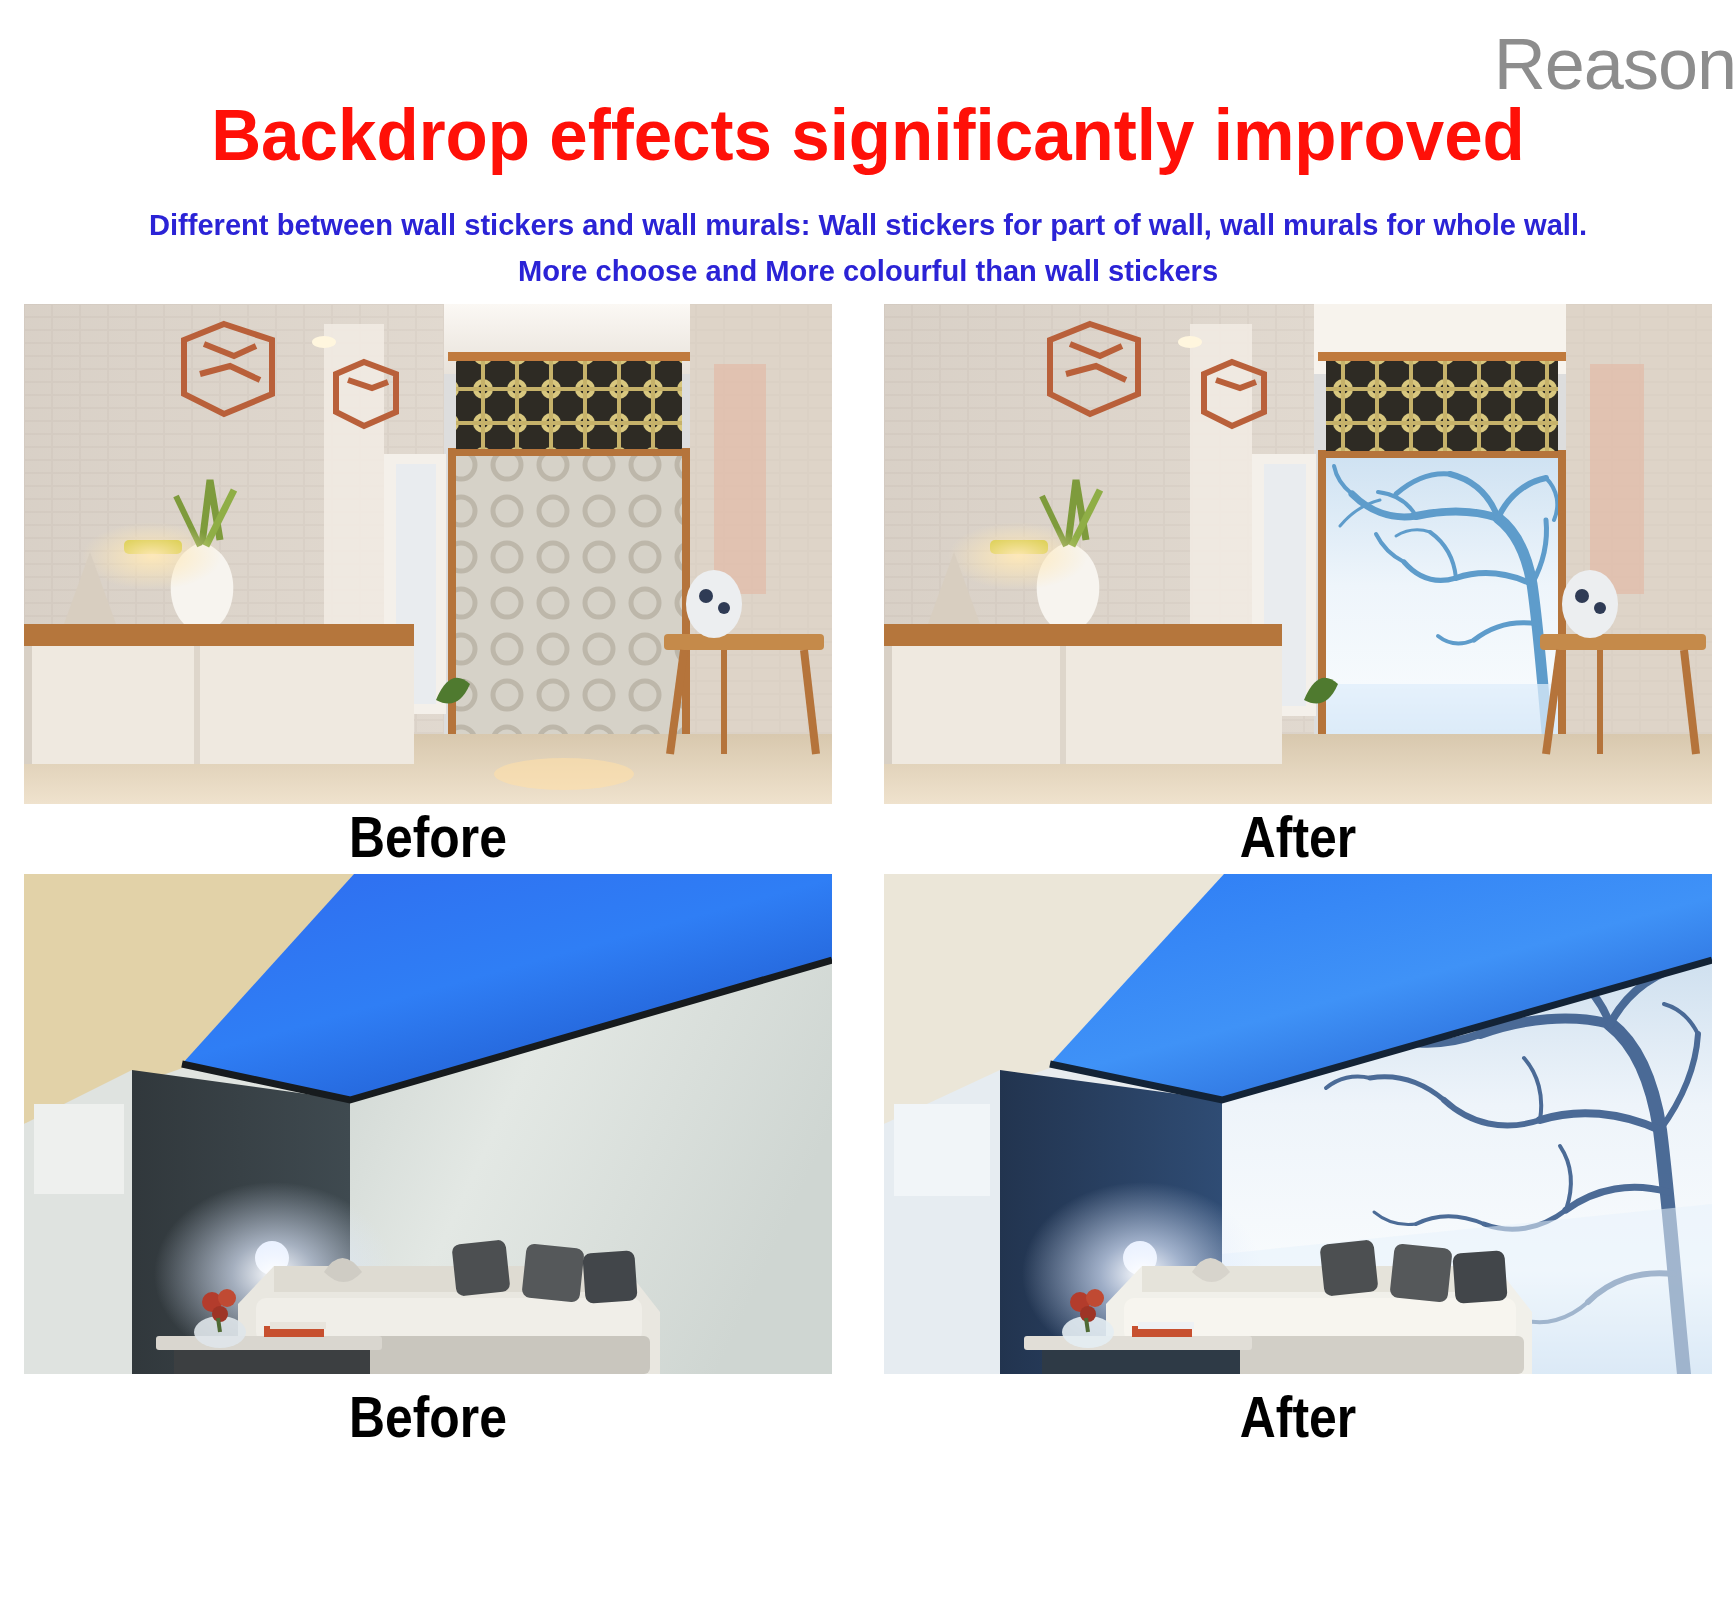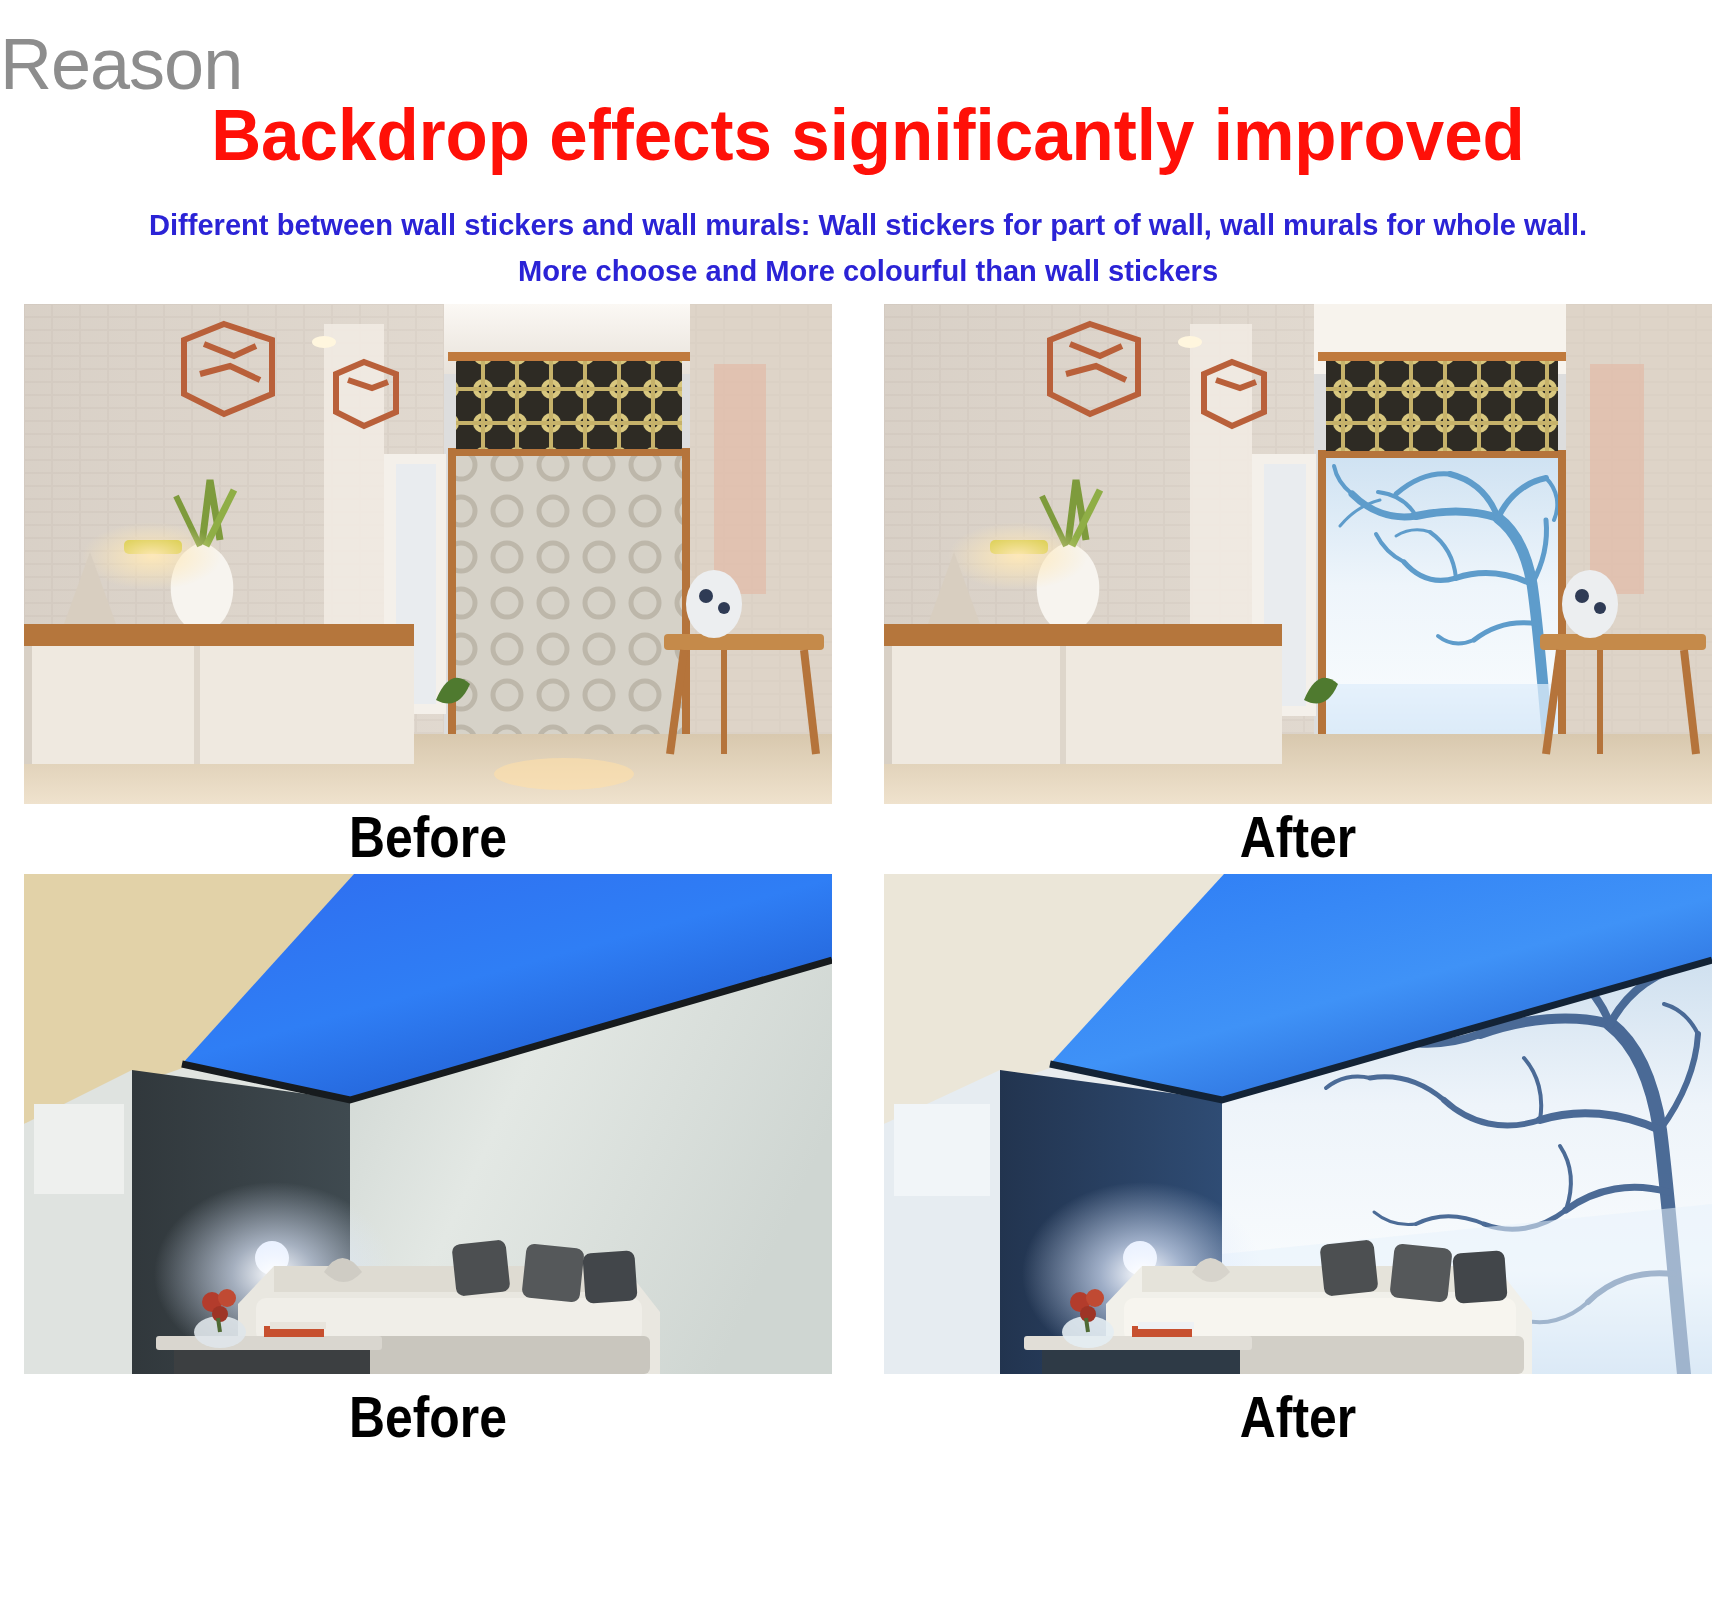--- a/index.html
+++ b/index.html
@@ -9,21 +9,21 @@
     font-family: "Liberation Sans", sans-serif;
     overflow: hidden;
   }
   .page { position: relative; width: 1736px; height: 1600px; background:#fff; }
 
   
   .header { position:absolute; left:0; top:0; width:1736px; height:300px; }
 
   .reason {
     position:absolute; left:0; top:28px; width:1736px;
-    text-align:left;
+    text-align:right;
     font-family:"Liberation Sans", sans-serif;
     font-size:72px; font-weight:400; line-height:1;
     color:#8d8d8d;
     letter-spacing:-1px;
   }
   .headline {
     position:absolute; left:0; top:98px; width:1736px;
     text-align:center;
     font-family:"Liberation Sans", sans-serif;
     font-weight:700; font-size:72px; line-height:1.05;

